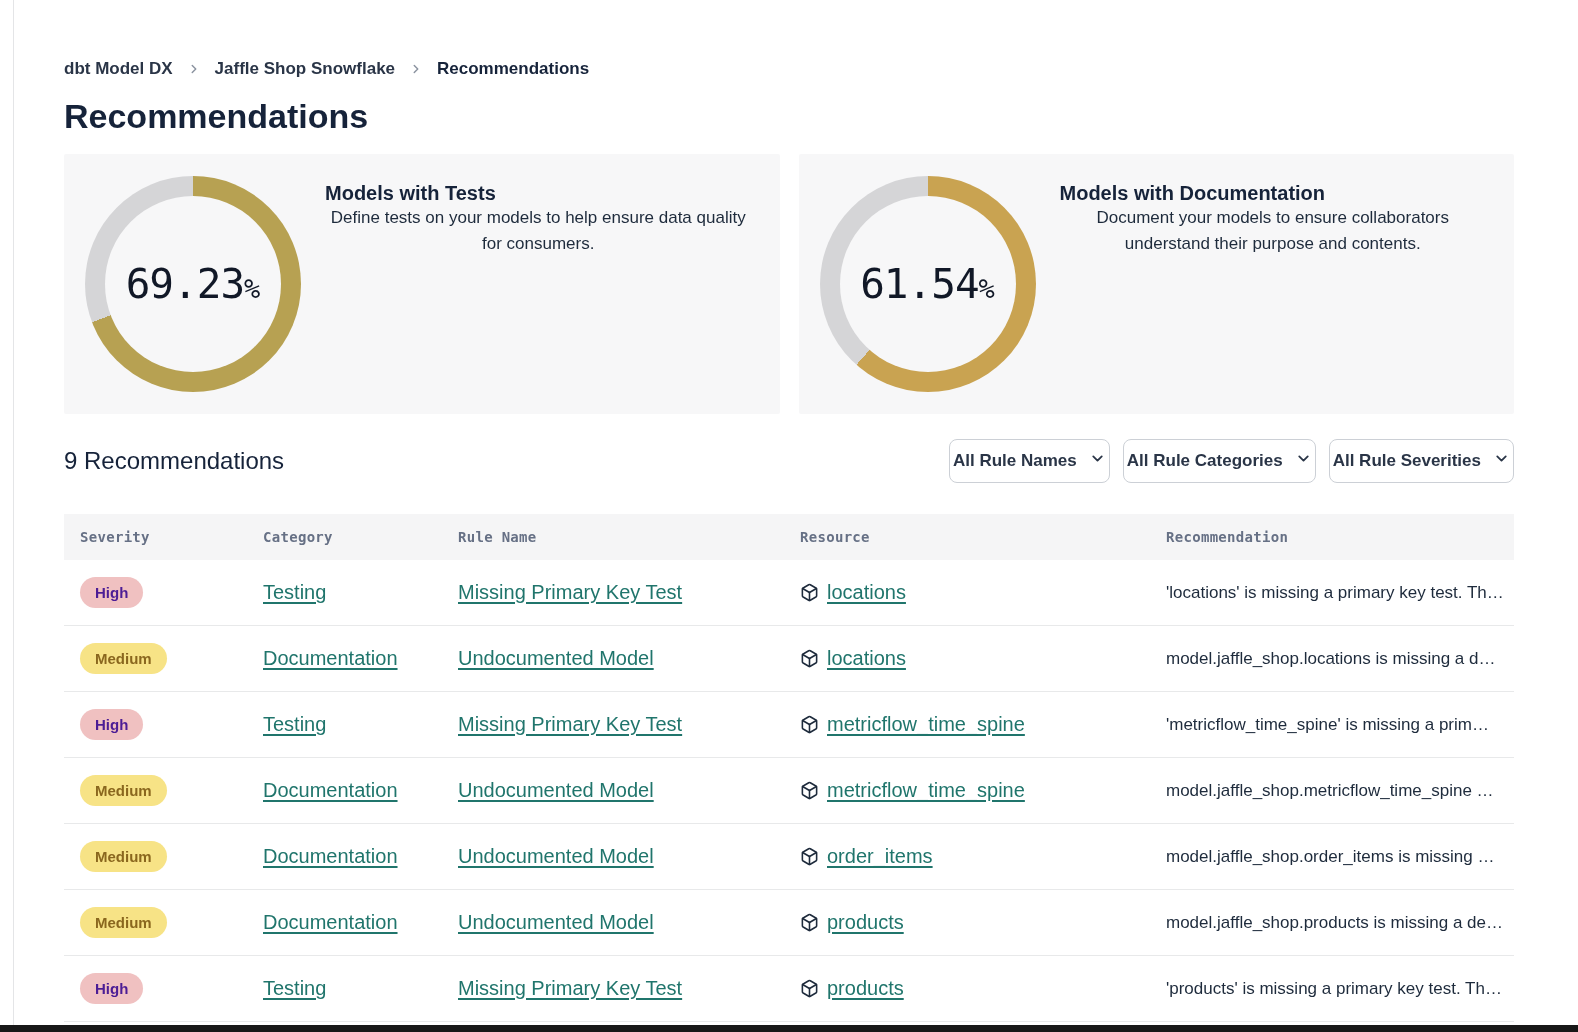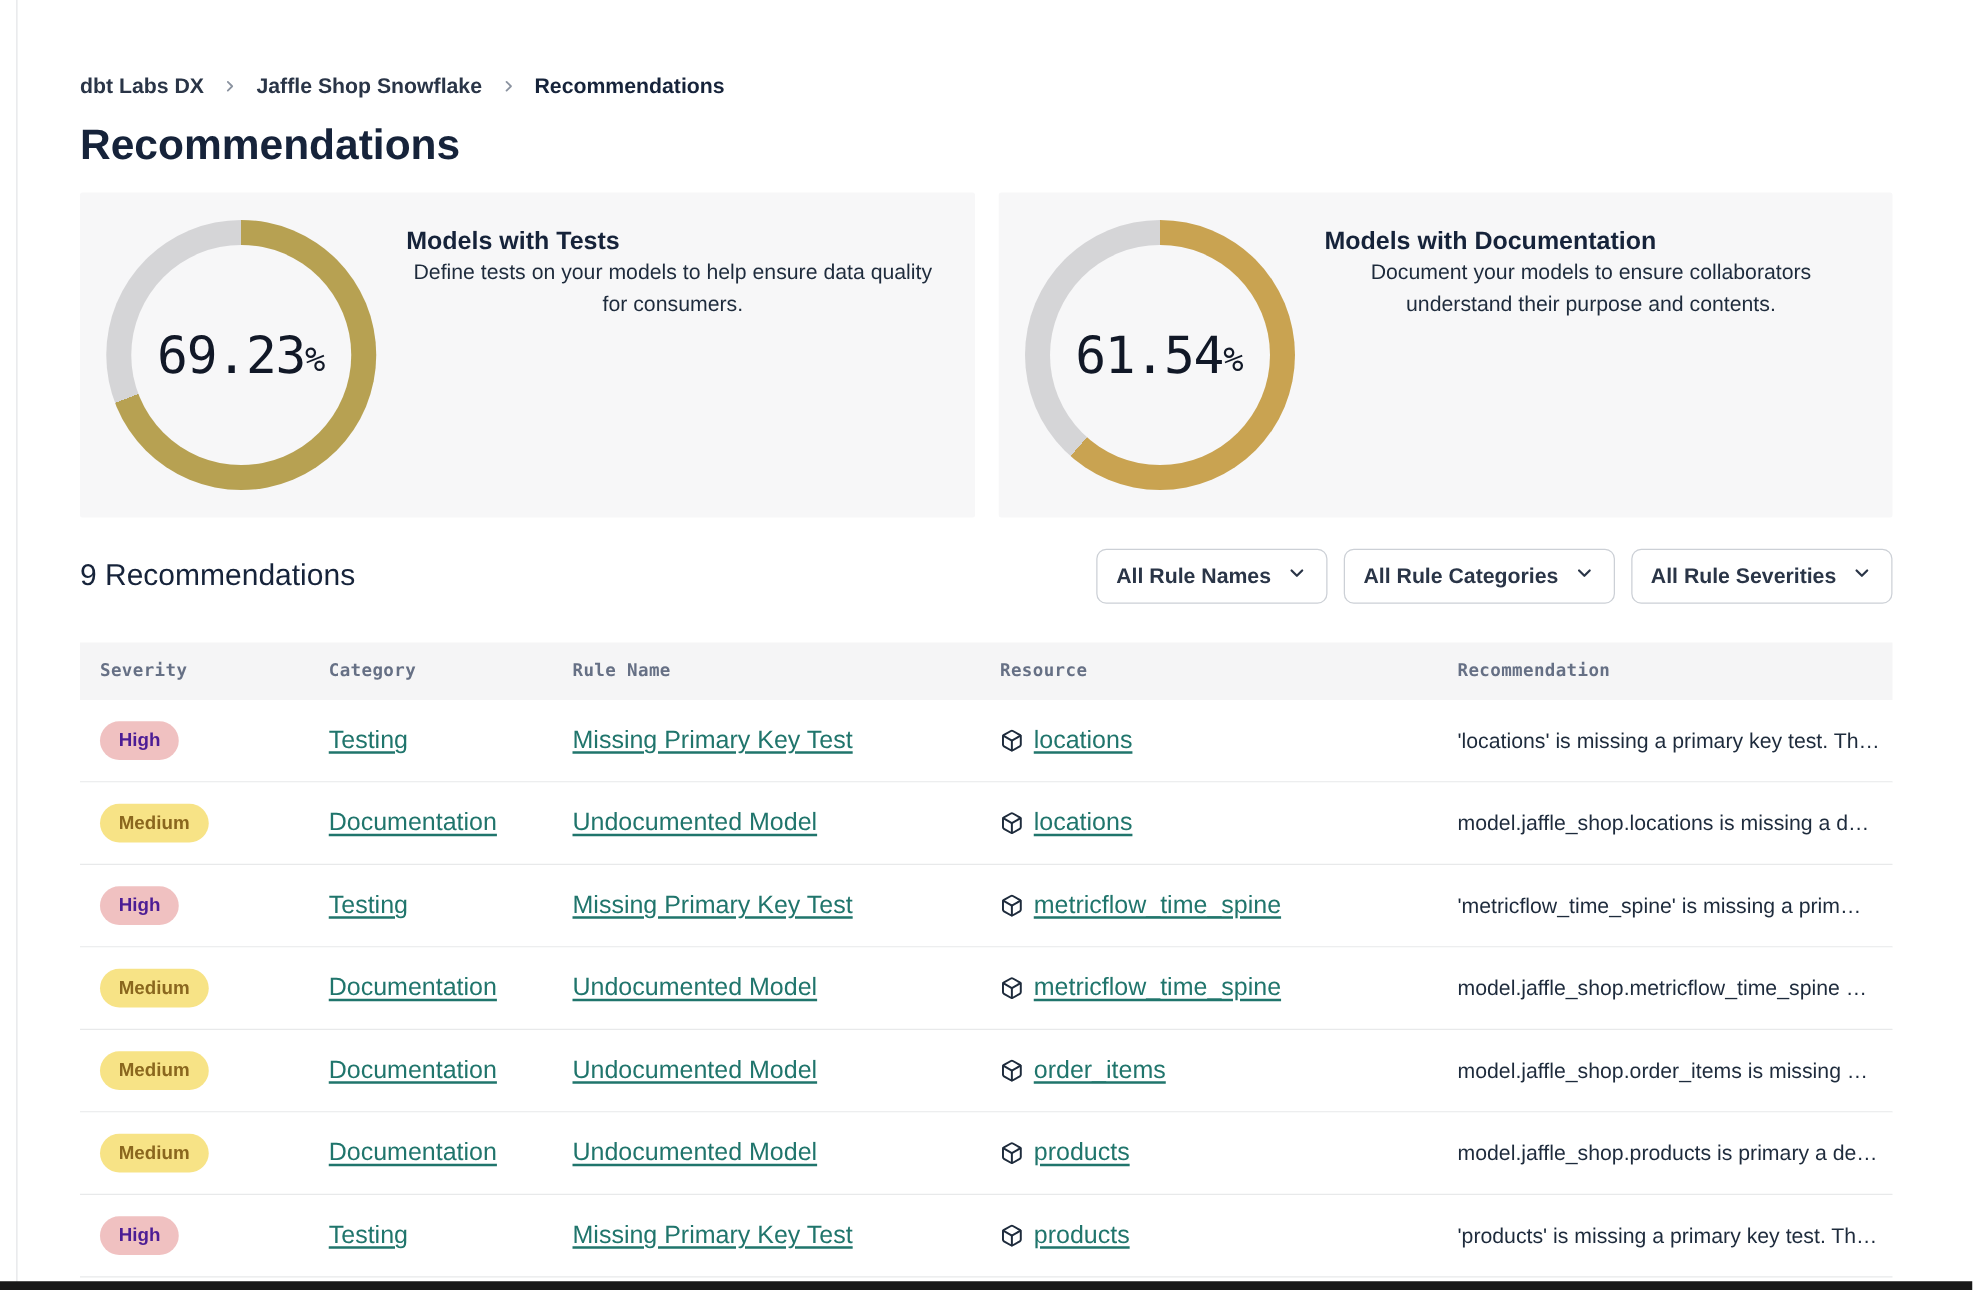--- a/index.html
+++ b/index.html
@@ -47,21 +47,21 @@
   .donut-label .pct-sign { font-size:27px; margin-top:8px; }
   .card-text { padding-top:6px; }
   .card-title { font-size:20px; font-weight:700; color:#16233a; }
   .card-desc { font-size:17px; line-height:26px; color:#1e2b3c; max-width:470px;text-align:center; }
 
   
   .section-row { display:flex; align-items:center; justify-content:space-between; margin-top:24px; margin-bottom:30px; height:46px; }
   .section-title { font-size:24px; font-weight:400; color:#16233a; }
   .filters { display:flex; gap:13px; }
   .filter-btn {
-    display:flex; align-items:center; gap:12px; height:44px; padding:0 15px;
+    display:flex; align-items:center; gap:12px; height:44px; padding:0 3px;
     background:#ffffff; border:1px solid #ccd0d6; border-radius:8px;
     font-family:"Liberation Sans", sans-serif; font-size:17px; font-weight:600; color:#2a3547; cursor:pointer;
   }
   .filter-btn svg { color:#2a3547; }
 
   
   .table { width:100%; }
   .thead, .trow {
     display:grid;
     grid-template-columns:183px 195px 342px 366px 1fr;
@@ -95,21 +95,21 @@
   }
 </style>
 </head>
 <body>
 
 <div class="edge-line"></div>
 
 <div class="container">
 
   <nav class="breadcrumb">
-    <a>dbt Labs DX</a>
+    <a>dbt Model DX</a>
     <span class="crumb-sep">
       <svg viewBox="0 0 24 24" width="14" height="14" fill="none" stroke="currentColor" stroke-width="2.5" stroke-linecap="round" stroke-linejoin="round">
           <polyline points="9 6 15 12 9 18"></polyline>
         </svg>
     </span>
     <a>Jaffle Shop Snowflake</a>
     <span class="crumb-sep">
       <svg viewBox="0 0 24 24" width="14" height="14" fill="none" stroke="currentColor" stroke-width="2.5" stroke-linecap="round" stroke-linejoin="round">
           <polyline points="9 6 15 12 9 18"></polyline>
         </svg>
@@ -327,21 +327,21 @@
       <span class="cube">
         <svg viewBox="0 0 24 24" width="19" height="19" fill="none" stroke="currentColor" stroke-width="2" stroke-linecap="round" stroke-linejoin="round">
           <path d="M21 16V8a2 2 0 0 0-1-1.73l-7-4a2 2 0 0 0-2 0l-7 4A2 2 0 0 0 3 8v8a2 2 0 0 0 1 1.73l7 4a2 2 0 0 0 2 0l7-4A2 2 0 0 0 21 16z"></path>
           <polyline points="3.27 6.96 12 12.01 20.73 6.96"></polyline>
           <line x1="12" y1="22.08" x2="12" y2="12"></line>
         </svg>
       </span>
       <a class="tlink">products</a>
     </div>
     <div class="cell">
-      <span class="rec-text">model.jaffle_shop.products is primary a de…</span>
+      <span class="rec-text">model.jaffle_shop.products is missing a de…</span>
     </div>
   </div>
 
   <div class="trow">
     <div class="cell">
       <span class="badge high">High</span>
     </div>
     <div class="cell">
       <a class="tlink">Testing</a>
     </div>

